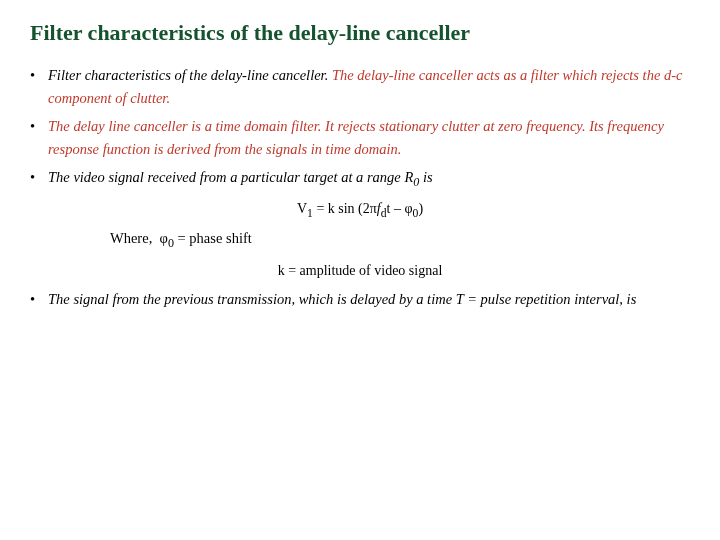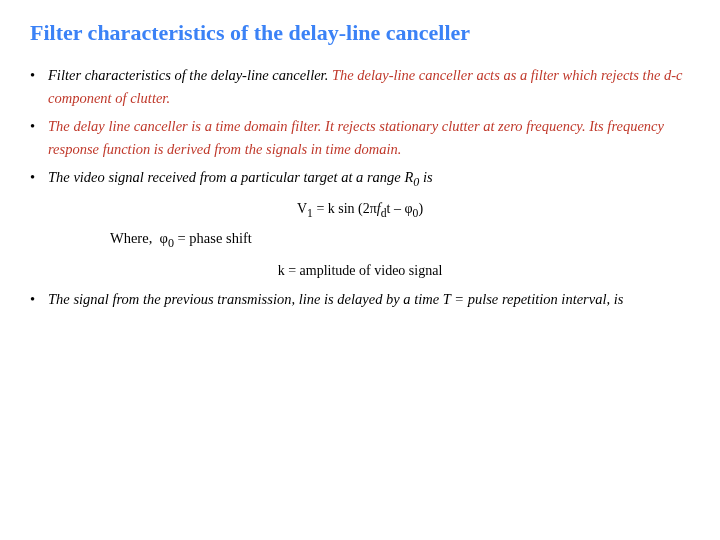--- a/index.html
+++ b/index.html
@@ -20,21 +20,21 @@
 
     .page-container {
       width: 720px;
       height: 540px;
       padding: 20px 30px 20px 30px;
     }
 
     .title {
       font-size: 22px;
       font-weight: bold;
-      color: #3b82f6;
+      color: #14532d;
       margin-bottom: 18px;
       line-height: 1.2;
     }
 
     .content {
       font-size: 14.5px;
       line-height: 1.55;
     }
 
     .bullet-item {
@@ -113,19 +113,19 @@
     <div class="where-block">
       Where,&nbsp; φ<sub>0</sub> = phase shift
     </div>
     <div class="formula-block">
       k = amplitude of video signal
     </div>
 
     <div class="bullet-item" style="margin-top:6px;">
       <span class="bullet">•</span>
       <span class="bullet-text">
-        The signal from the previous transmission, line is delayed by a time T = pulse repetition interval, is
+        The signal from the previous transmission, which is delayed by a time T = pulse repetition interval, is
       </span>
     </div>
 
 
   </div>
 </div>
 
 </body></html>

